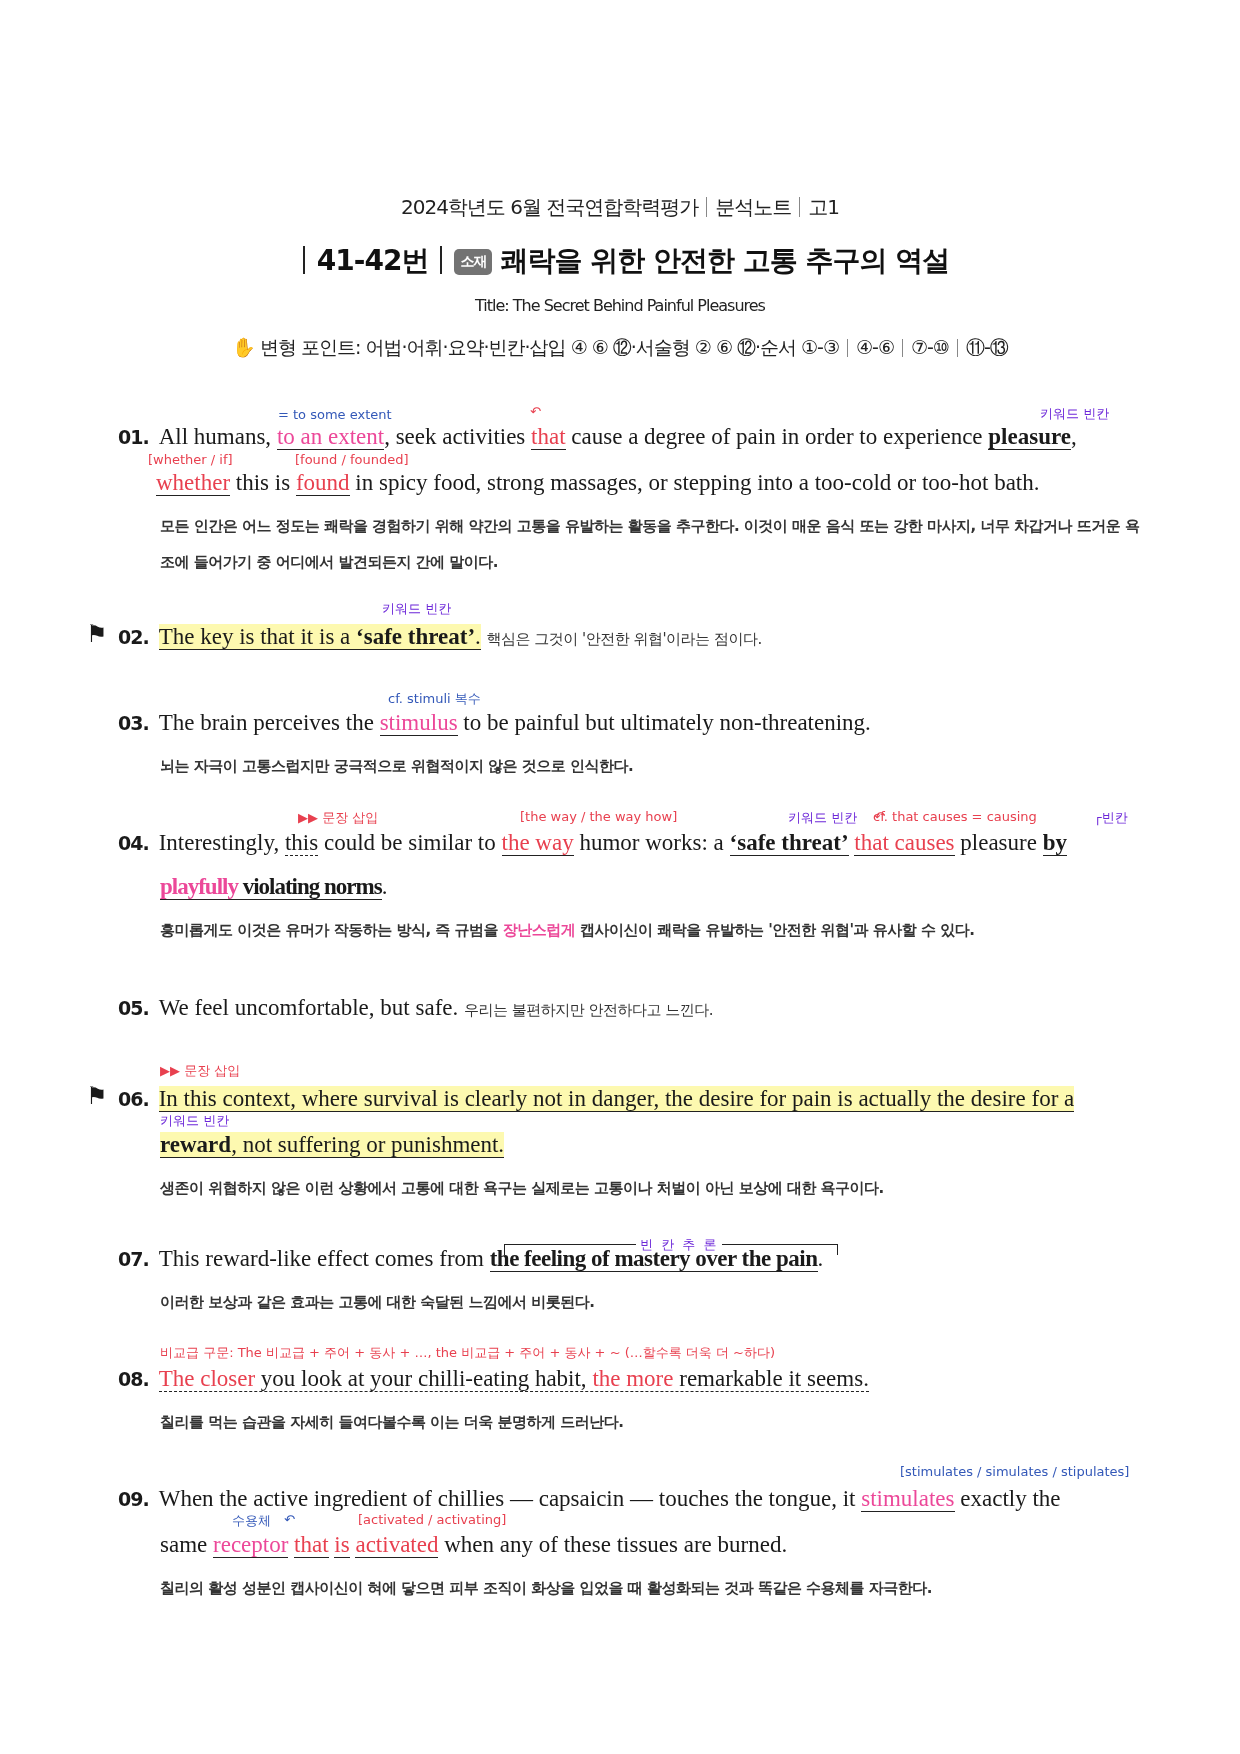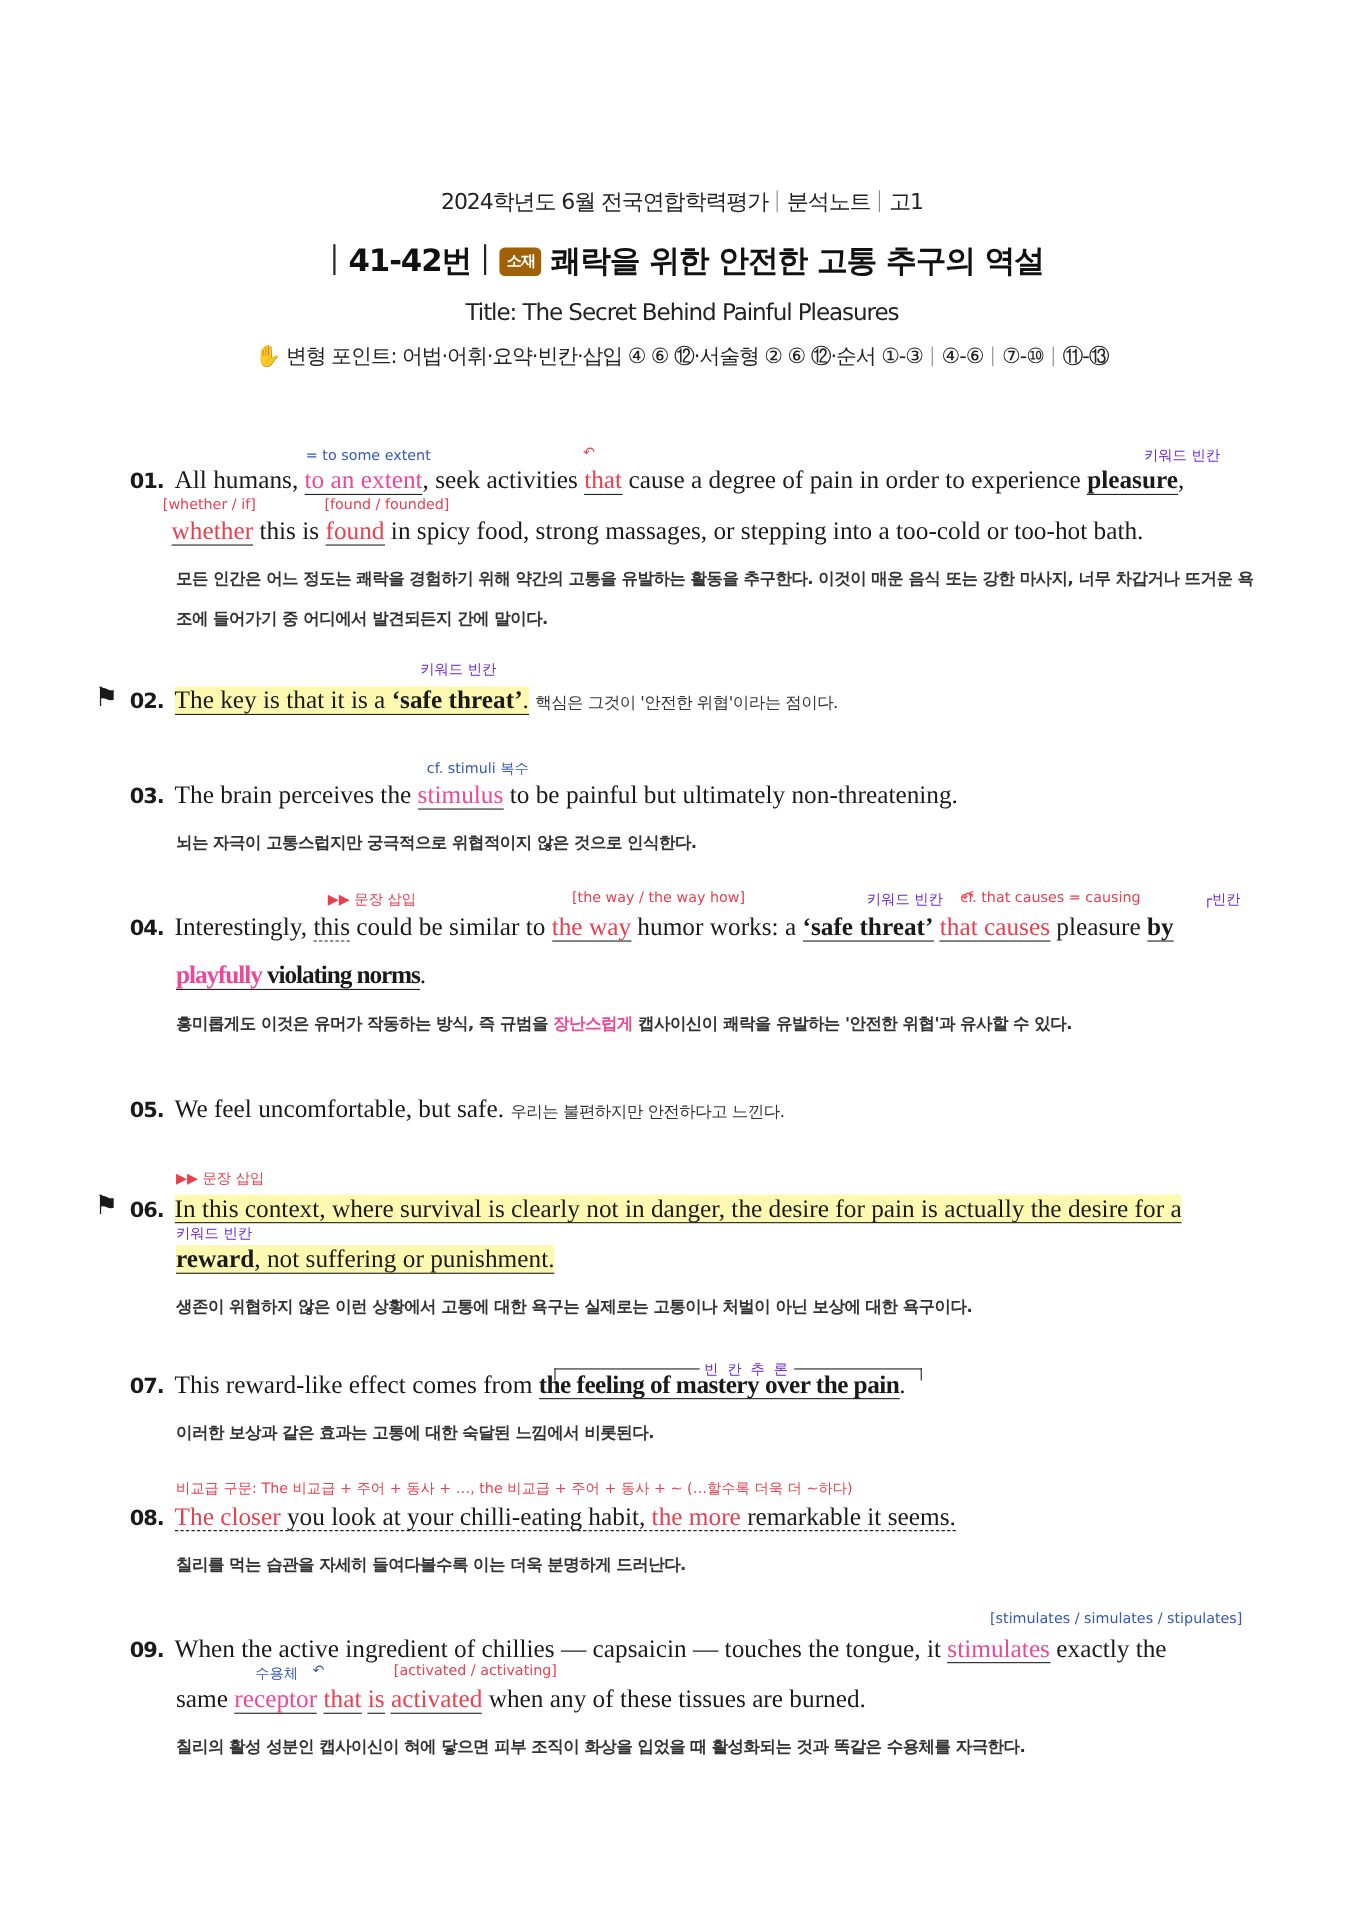--- a/index.html
+++ b/index.html
@@ -1,23 +1,23 @@
 <!DOCTYPE html>
 <html><head>
 <meta charset="utf-8">
 <style>
   html,body{margin:0;padding:0;background:#fff;}
   body{width:1240px;height:1754px;position:relative;overflow:hidden;font-family:"Liberation Serif",serif;color:#1a1a1a;}
-  .hdr{position:absolute;left:0;width:1240px;text-align:center;font-family:"DejaVu Sans",sans-serif;}
+  .hdr{position:absolute;left:0;width:1240px;text-align:center;font-family:"DejaVu Sans",sans-serif;margin-top:24px;}
   .h1{top:170px;font-size:20px;letter-spacing:-1px;color:#222;}
   .h1 .sep{display:inline-block;width:1px;height:20px;background:#888;margin:0 8px;vertical-align:-3px;}
   .h2{top:218px;font-size:28px;font-weight:bold;letter-spacing:-1px;color:#111;}
   .h2 .bar{display:inline-block;width:2px;height:28px;background:#222;margin:0 12px;vertical-align:-4px;}
-  .h2 .badge{display:inline-block;background:#a16207;color:#fff;font-size:14px;border-radius:5px;padding:4px 6px;margin-right:8px;vertical-align:4px;}
-  .h3{top:272px;font-size:21px;letter-spacing:-1px;color:#222;}
+  .h2 .badge{display:inline-block;background:#737373;color:#fff;font-size:14px;border-radius:5px;padding:4px 6px;margin-right:8px;vertical-align:4px;}
+  .h3{top:272px;font-size:16px;letter-spacing:-1px;color:#222;}
   .h4{top:311px;font-size:19px;letter-spacing:-1px;color:#222;}
   .h4 .sep{display:inline-block;width:1px;height:18px;background:#888;margin:0 8px;vertical-align:-3px;}
   .sent{position:absolute;left:118px;font-size:23px;line-height:46px;width:1010px;}
   .num{font-family:"DejaVu Sans",sans-serif;font-weight:bold;font-size:19px;margin-right:10px;letter-spacing:-1px;}
   .flag{position:absolute;left:86px;font-size:24px;}
   .u{border-bottom:1.5px solid #222;}
   .ud{border-bottom:1.5px dashed #222;}
   .red{color:#e8404f;}
   .blue{color:#ec4899;}
   .b{font-weight:bold;}

